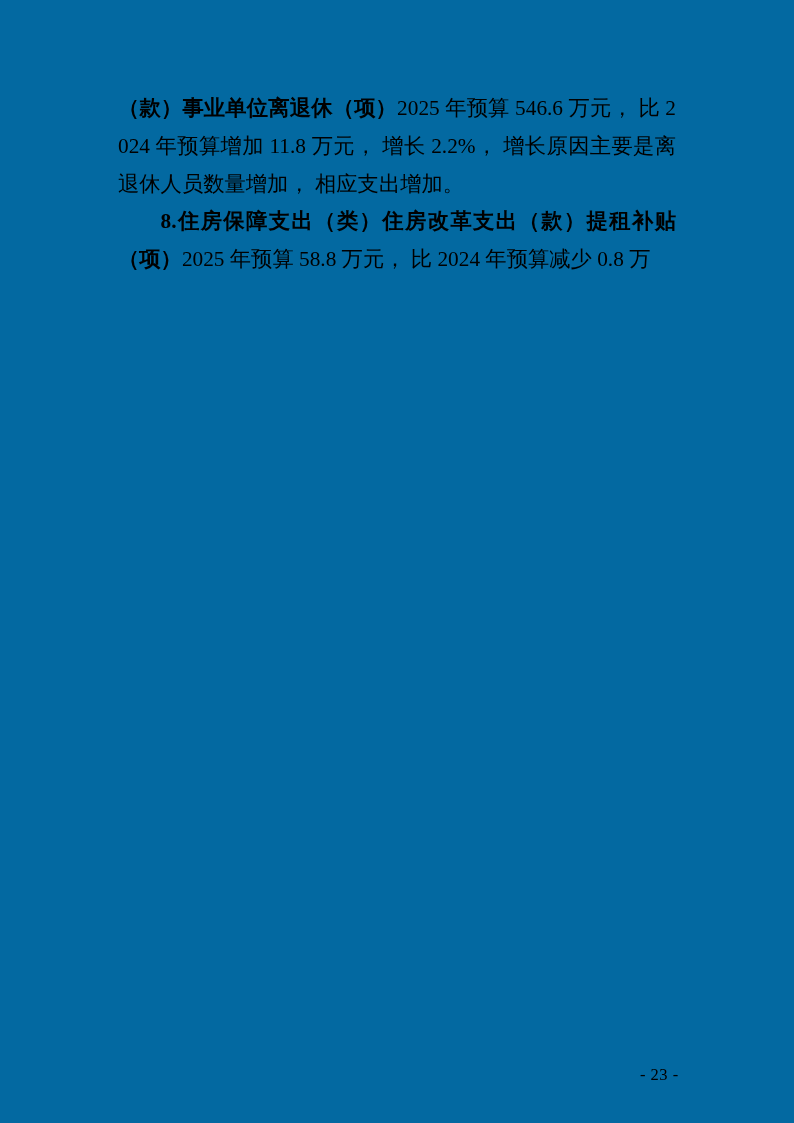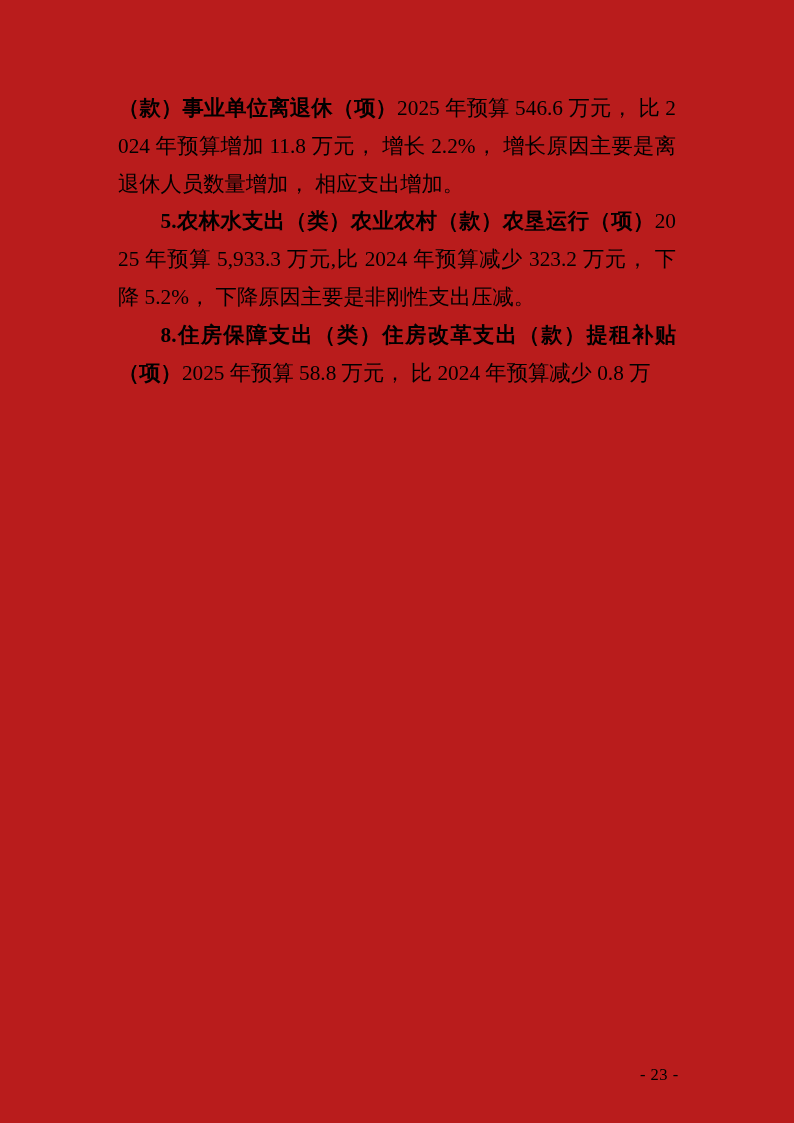--- a/index.html
+++ b/index.html
@@ -4,21 +4,21 @@
 <style>
   html, body {
     margin: 0;
     padding: 0;
     background: #ffffff;
   }
   .page {
     position: relative;
     width: 794px;
     height: 1123px;
-    background: #b91c1c;
+    background: #0369a1;
     color: #000000;
     font-family: "Liberation Serif", "DejaVu Serif", serif;
     overflow: hidden;
   }
   .text-block {
     position: absolute;
     left: 118px;
     top: 90px;
     width: 558px;
     font-size: 21.3px;
@@ -48,17 +48,16 @@
     letter-spacing: 0.5px;
     margin-top: 38px;
   }
 </style>
 </head>
 <body>
 
 <div class="page">
   <div class="text-block" id="paragraphs-container">
       <p class="no-indent"><b>（款）事业单位离退休（项）</b><span>2025 年预算 546.6 万元， 比 2024 年预算增加 11.8 万元， 增长 2.2%， 增长原因主要是离退休人员数量增加， 相应支出增加。</span></p>
-      <p><b>5.农林水支出（类）农业农村（款）农垦运行（项）</b><span>2025 年预算 5,933.3 万元,比 2024 年预算减少 323.2 万元， 下降 5.2%， 下降原因主要是非刚性支出压减。</span></p>
       <p><b>8.住房保障支出（类）住房改革支出（款）提租补贴（项）</b><span>2025 年预算 58.8 万元， 比 2024 年预算减少 0.8 万</span></p>
     </div>
   <div class="page-number">- 23 -</div>
 </div>
 
 </body></html>

